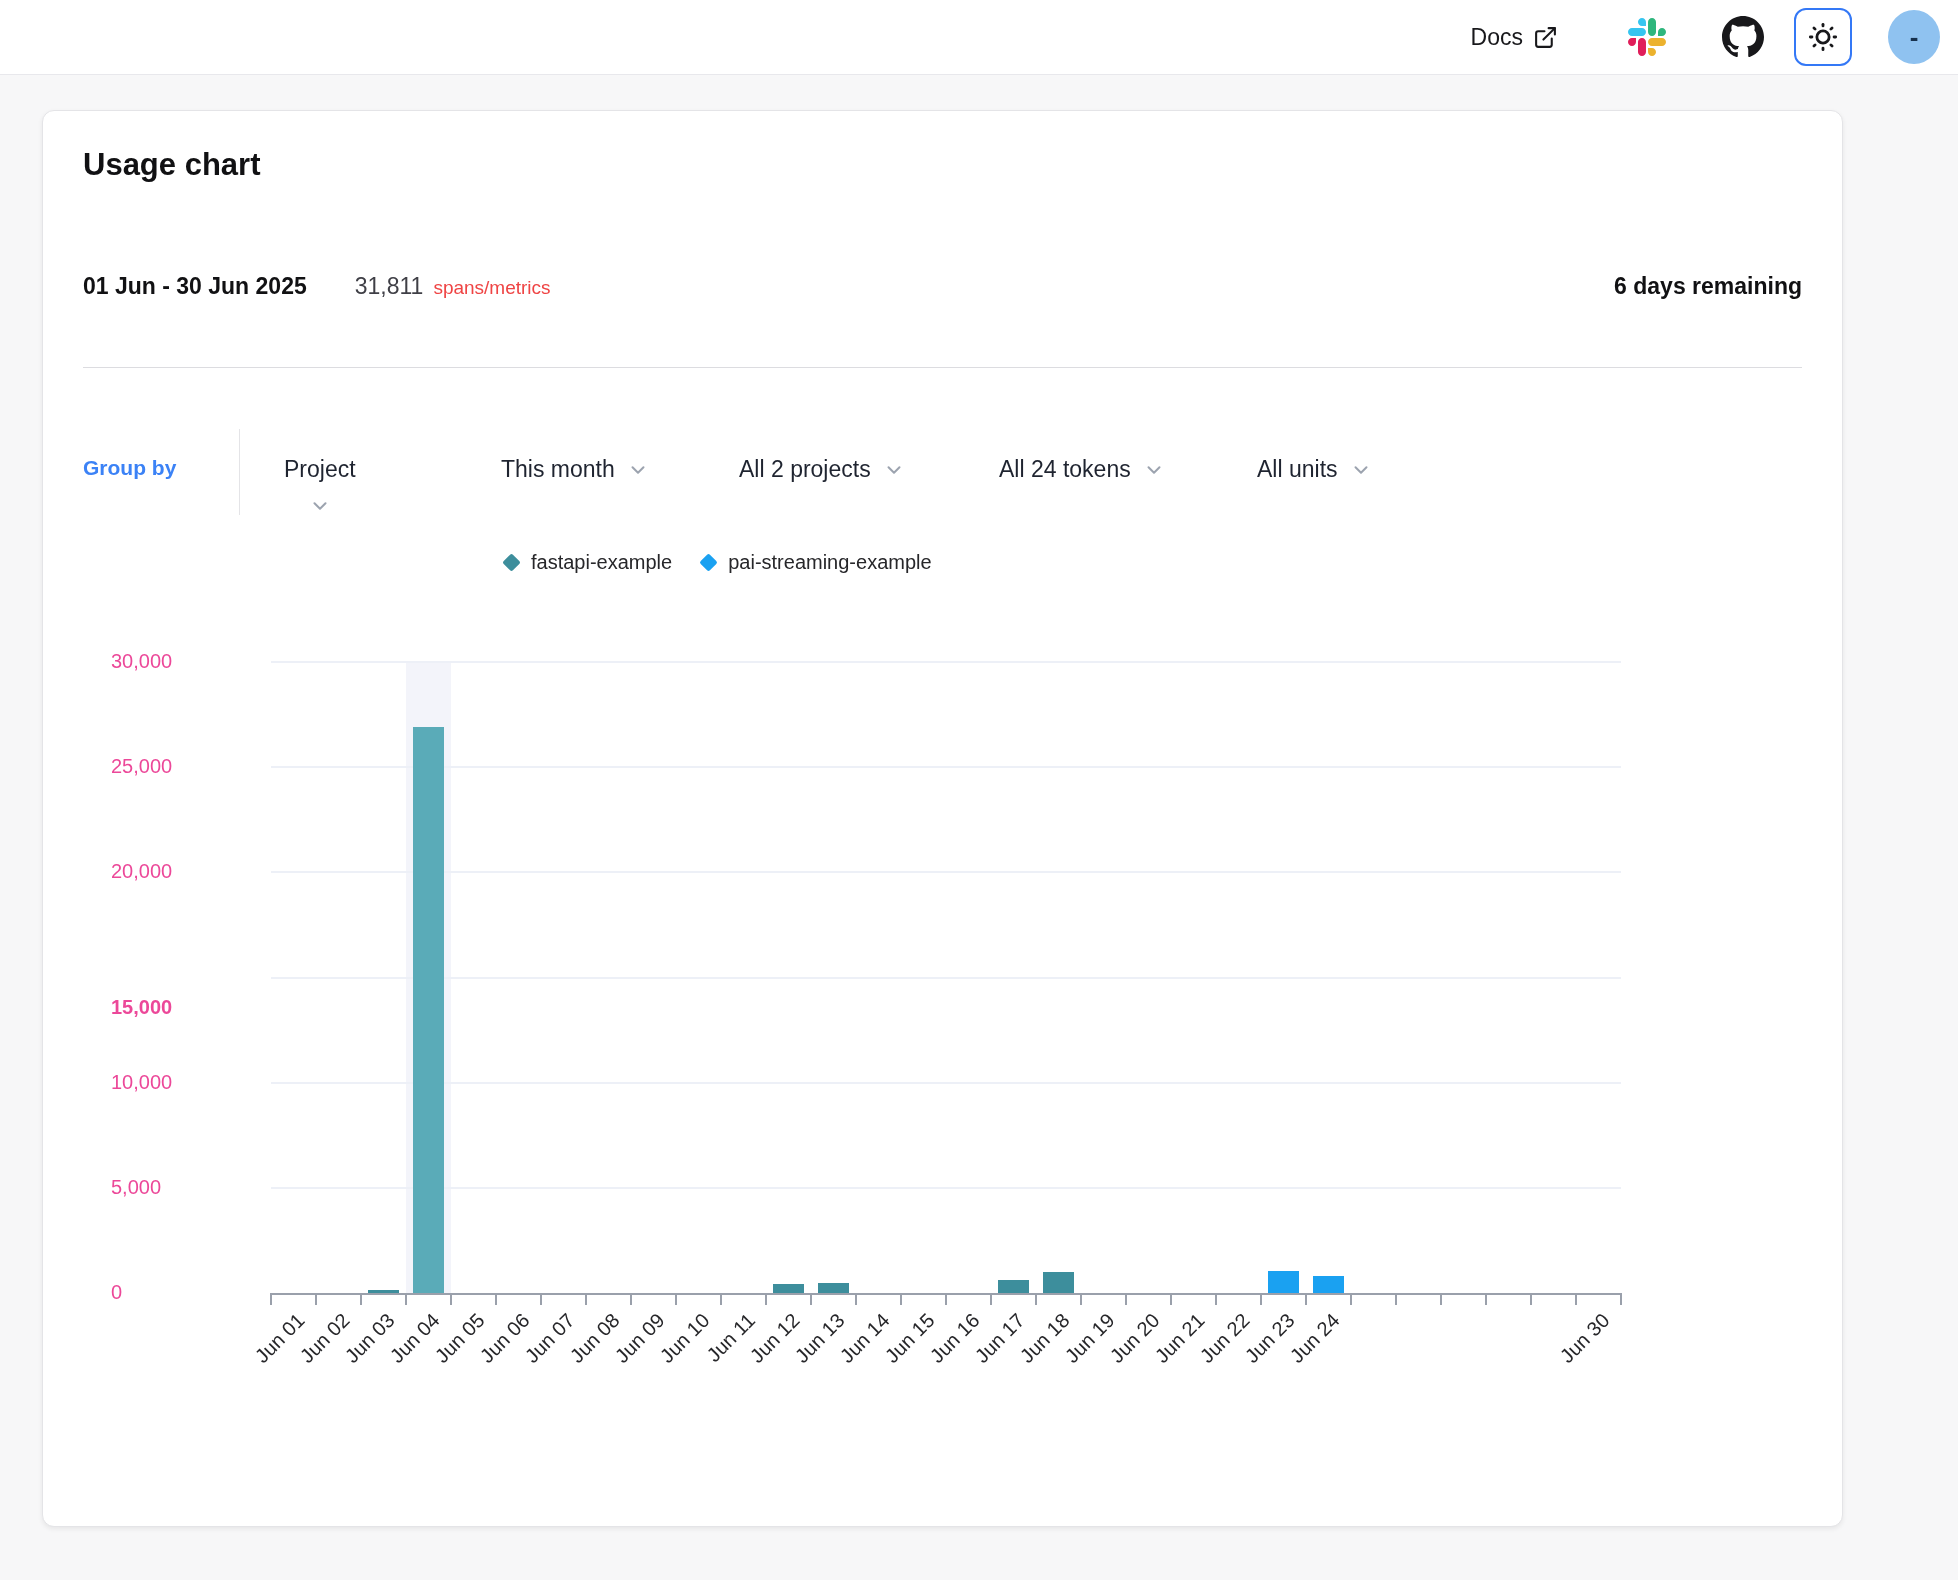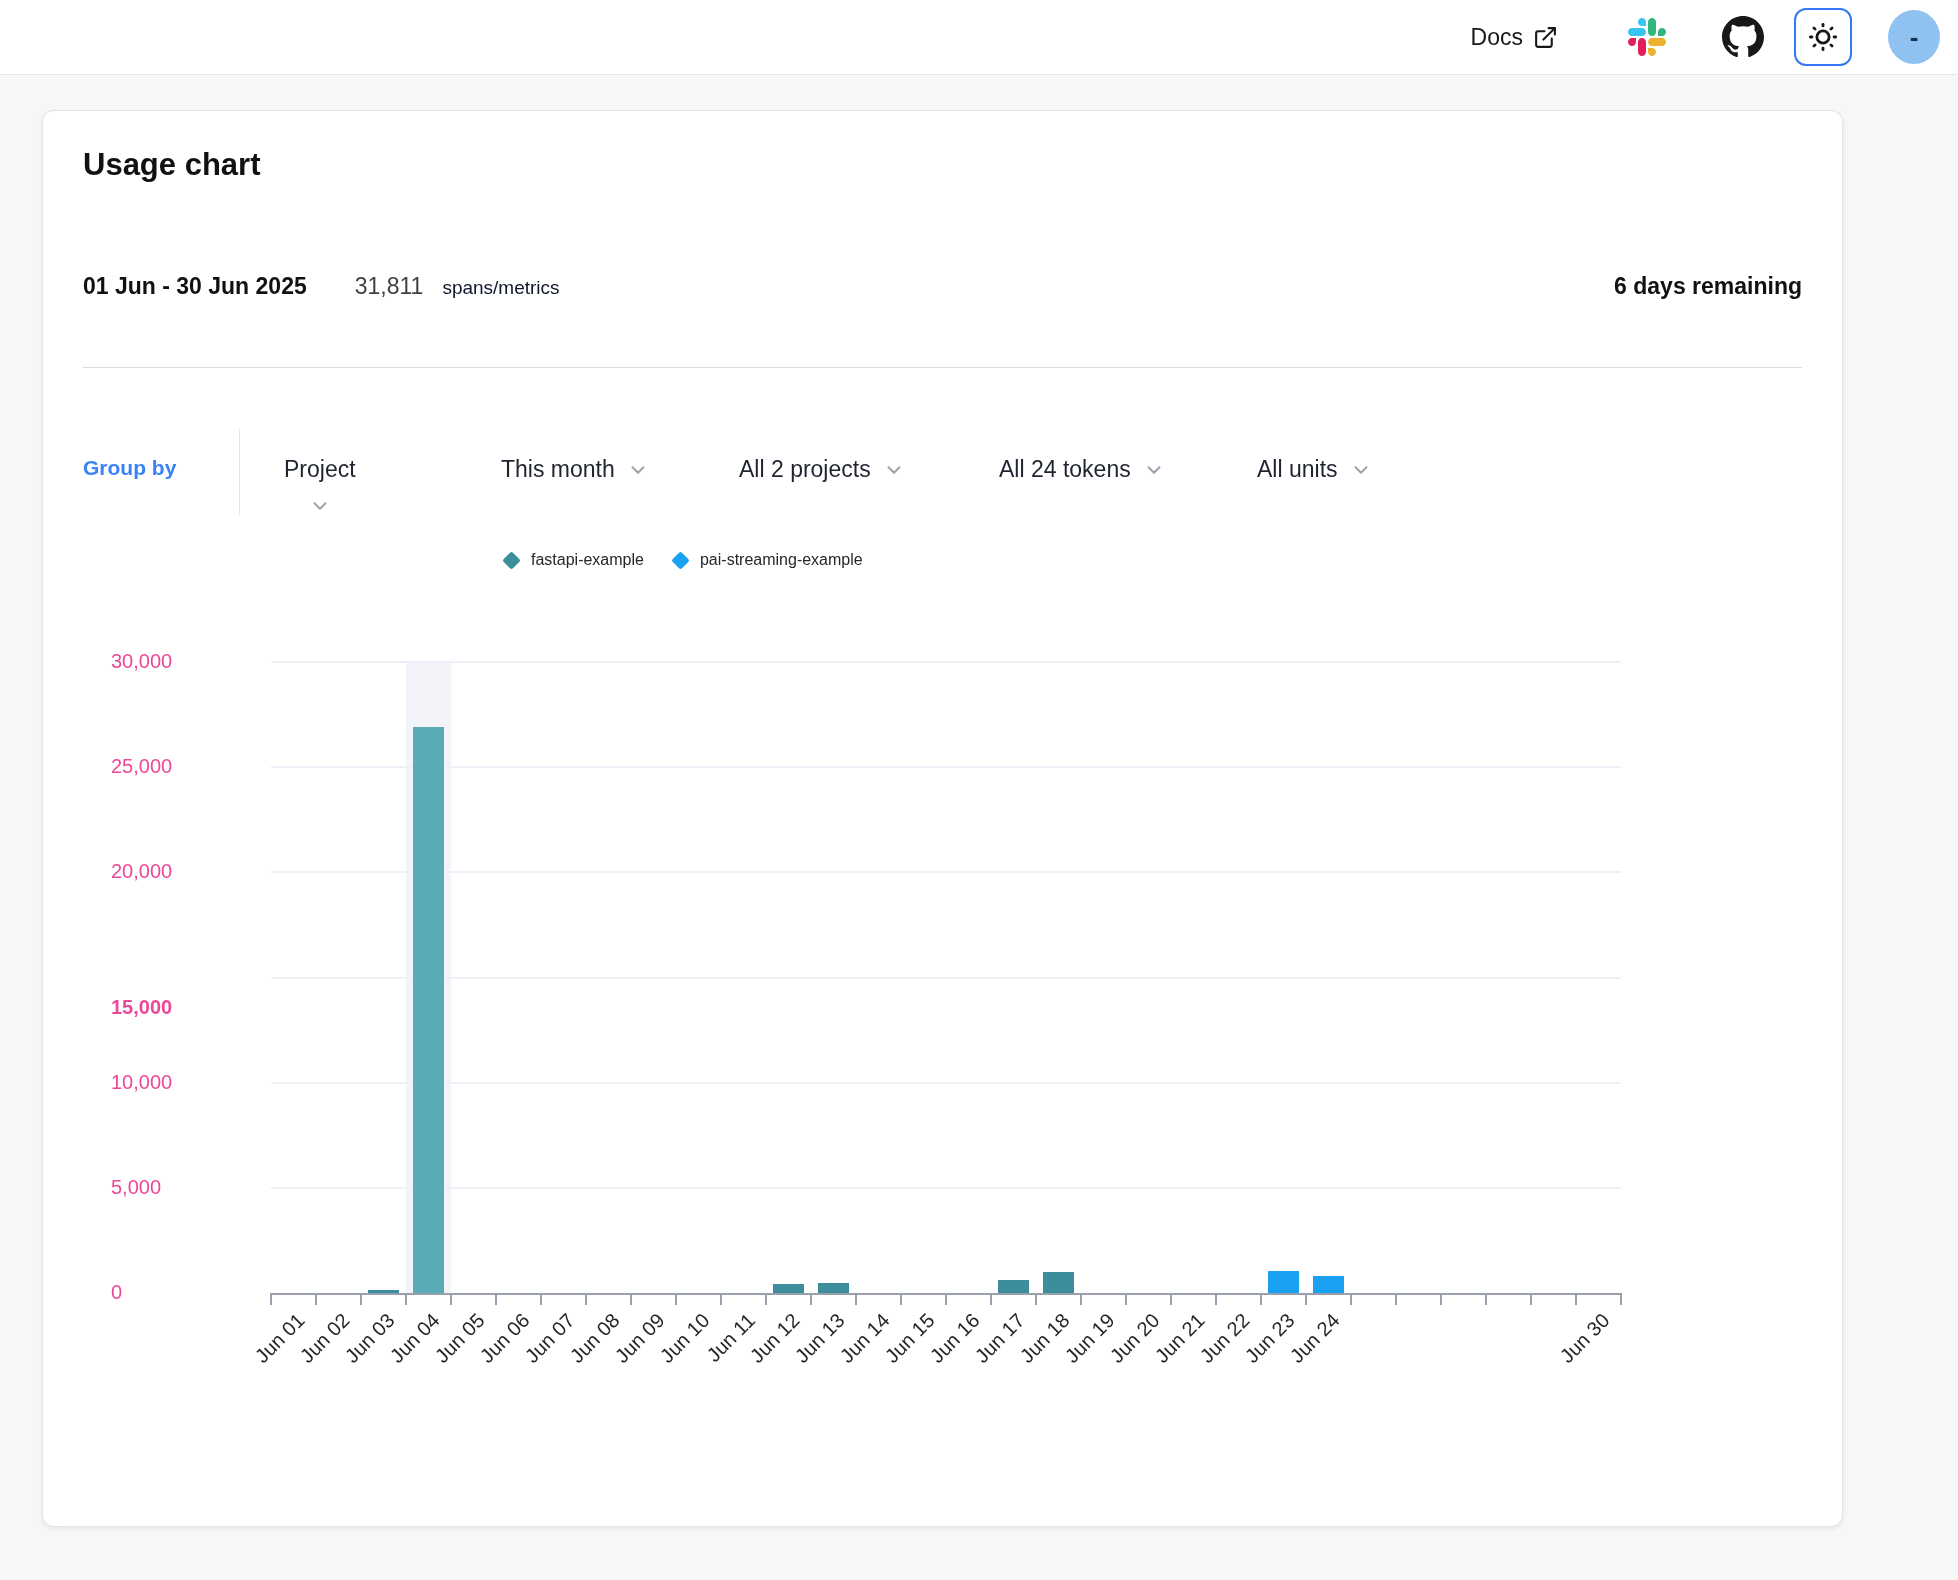--- a/index.html
+++ b/index.html
@@ -24,39 +24,39 @@
   
   .card { position:absolute; left:42px; top:110px; width:1801px; height:1417px;
     background:#ffffff; border:1px solid #e4e4e7; border-radius:12px;
     box-shadow:0 2px 5px rgba(0,0,0,.07); }
   .card-title { position:absolute; left:40px; top:36px;
     font-size:31px; font-weight:700; color:#111113; }
   .meta-row { position:absolute; left:40px; right:40px; top:162px;
     display:flex; align-items:baseline; }
   .date-range { font-size:23px; font-weight:700; color:#111113; }
   .usage-count { font-size:23px; color:#3f3f46; margin-left:48px; }
-  .usage-unit { font-size:19px; color:#0f172a; margin-left:19px; }
+  .usage-unit { font-size:19px; color:#ef4444; margin-left:10px; }
   .remaining { font-size:23px; font-weight:700; color:#111113; margin-left:auto; }
   .h-divider { position:absolute; left:40px; right:40px; top:256px;
     height:1px; background:#dcdce0; }
 
   
   .filters { position:absolute; left:0; top:310px; width:100%; height:100px; }
   .group-by { position:absolute; left:40px; top:35px; font-size:21px; font-weight:700; color:#3b82f6; }
   .v-sep { position:absolute; left:196px; top:8px; height:86px; width:1px; background:#e4e4e7; }
   .dropdown { position:absolute; top:35px; display:inline-flex; align-items:center; gap:12px;
     font-size:23px; color:#1f2430; cursor:pointer; }
   .dd0 { left:241px;flex-direction:column; } .dd1 { left:458px; } .dd2 { left:696px;justify-content:flex-end; }
   .dd3 { left:956px;text-align:center; } .dd4 { left:1214px; }
 
   
   .legend { position:absolute; left:462px; top:440px; display:flex; gap:30px; }
   .legend-item { display:flex; align-items:center; gap:13px; cursor:pointer; }
   .marker { width:13px; height:13px; border-radius:2px; transform:rotate(45deg); }
-  .legend-label { font-size:16px; color:#27272a; }
+  .legend-label { font-size:20px; color:#27272a; }
 
   
   #plot { position:absolute; inset:0; }
   .hl-band { position:absolute; background:#f3f4fa; z-index:0; }
   .gridline { position:absolute; height:2px; background:#edf0f7; z-index:0; }
   .ylabel { position:absolute; width:140px; text-align:left;
     font-size:20px; color:#ec4899; z-index:1; }
   .axis-line { position:absolute; height:2px; background:#9aa0ab; z-index:2; }
   .tick { position:absolute; width:2px; height:12px; background:#9aa0ab; z-index:2; }
   .bar { position:absolute; z-index:1; }

